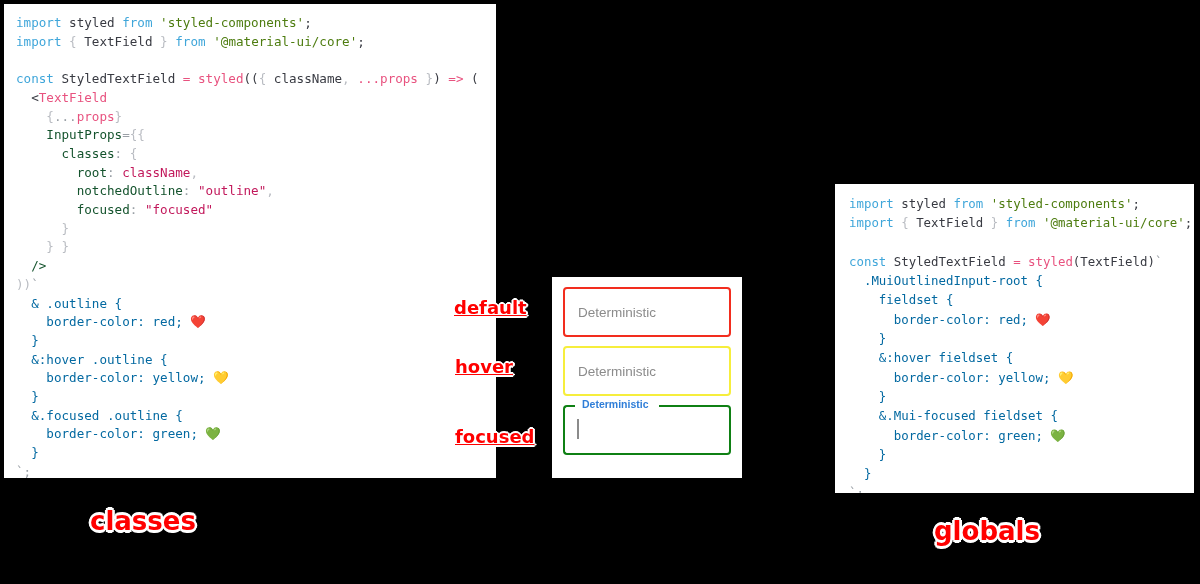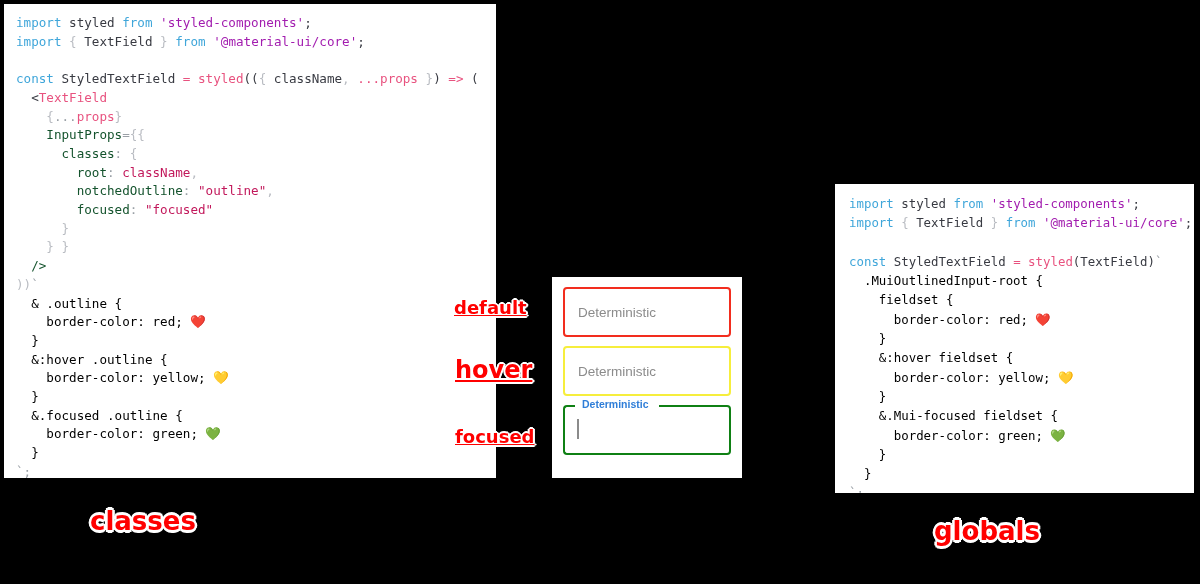--- a/index.html
+++ b/index.html
@@ -46,27 +46,27 @@
   }
   #panel-globals .code-block {
     font-size: 12.4px;
     line-height: 19.3px;
   }
   .code-line { min-height: 1px; }
 
   
   .tk-kw      { color: #3fa6da; }          
   .tk-plain   { color: #383a42; }          
-  .tk-str     { color: #a21caf; }          
+  .tk-str     { color: #4d7c0f; }          
   .tk-fn      { color: #e8527f; }          
   .tk-op      { color: #e8527f; }          
   .tk-tag     { color: #e8527f; }          
   .tk-prop    { color: #14532d; }          
   .tk-key     { color: #c2185b; }          
-  .tk-css     { color: #000000; }          
+  .tk-css     { color: #0369a1; }          
   .tk-punc    { color: #b9bcc2; }          
   .tk-dim     { color: #9aa0a6; }
 
   
   #panel-preview {
     position: absolute;
     left: 552px;
     top: 277px;
     width: 190px;
     height: 201px;
@@ -162,21 +162,21 @@
     font-weight: bold;
     color: #ff0000;
     text-shadow:
        1.5px 0 0 #fff, -1.5px 0 0 #fff, 0 1.5px 0 #fff, 0 -1.5px 0 #fff,
        1.2px 1.2px 0 #fff, -1.2px 1.2px 0 #fff, 1.2px -1.2px 0 #fff, -1.2px -1.2px 0 #fff,
        2px 0 0 #fff, -2px 0 0 #fff, 0 2px 0 #fff, 0 -2px 0 #fff;
     white-space: nowrap;
     text-decoration: underline;
   }
   #annot-default { left: 454px; top: 297px;  font-size: 18px; }
-  #annot-hover   { left: 455px; top: 356px;  font-size: 24px; }
+  #annot-hover   { left: 455px; top: 356px;  font-size: 18px; }
   #annot-focused { left: 455px; top: 426px;  font-size: 18px; }
 
   .caption {
     position: absolute;
     font-family: "DejaVu Sans", sans-serif;
     font-weight: bold;
     font-size: 26px;
     color: #ff0000;
     text-shadow:
        2px 0 0 #fff, -2px 0 0 #fff, 0 2px 0 #fff, 0 -2px 0 #fff,

